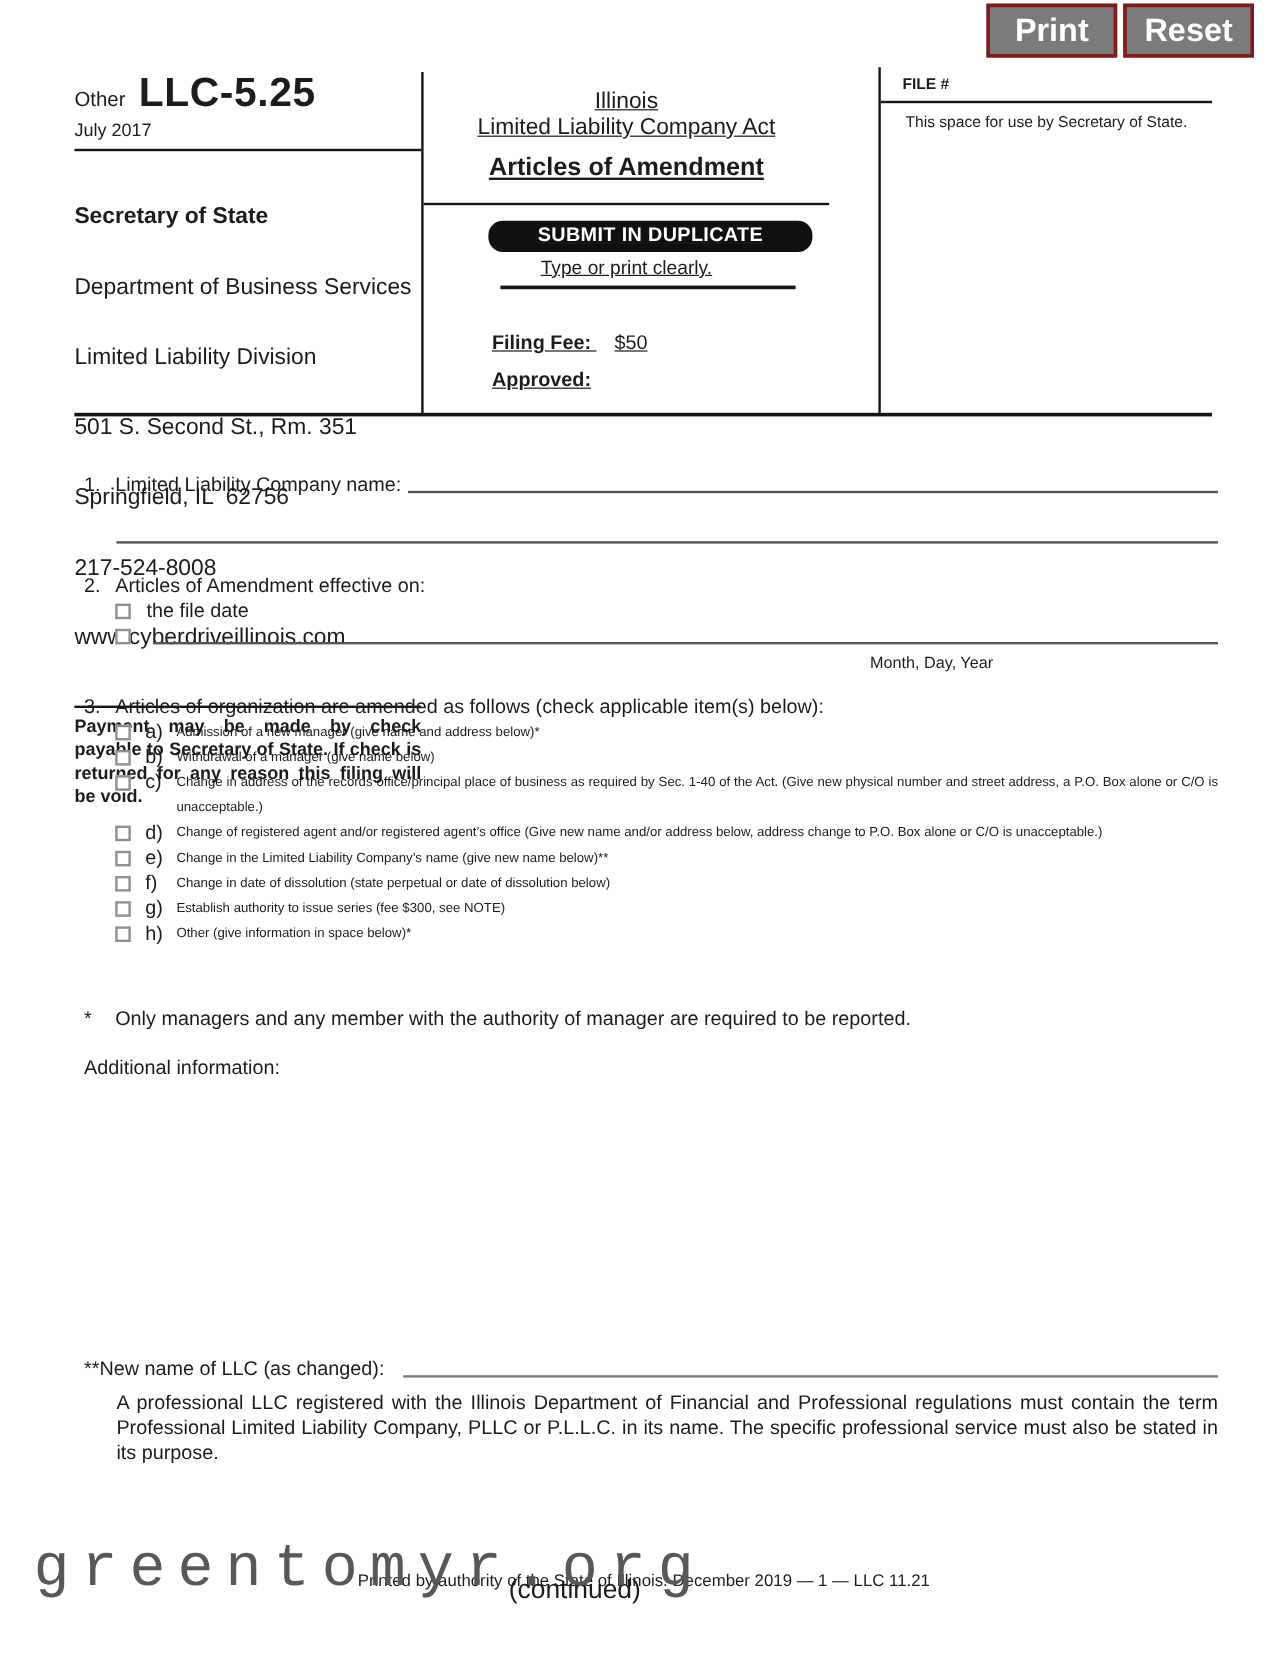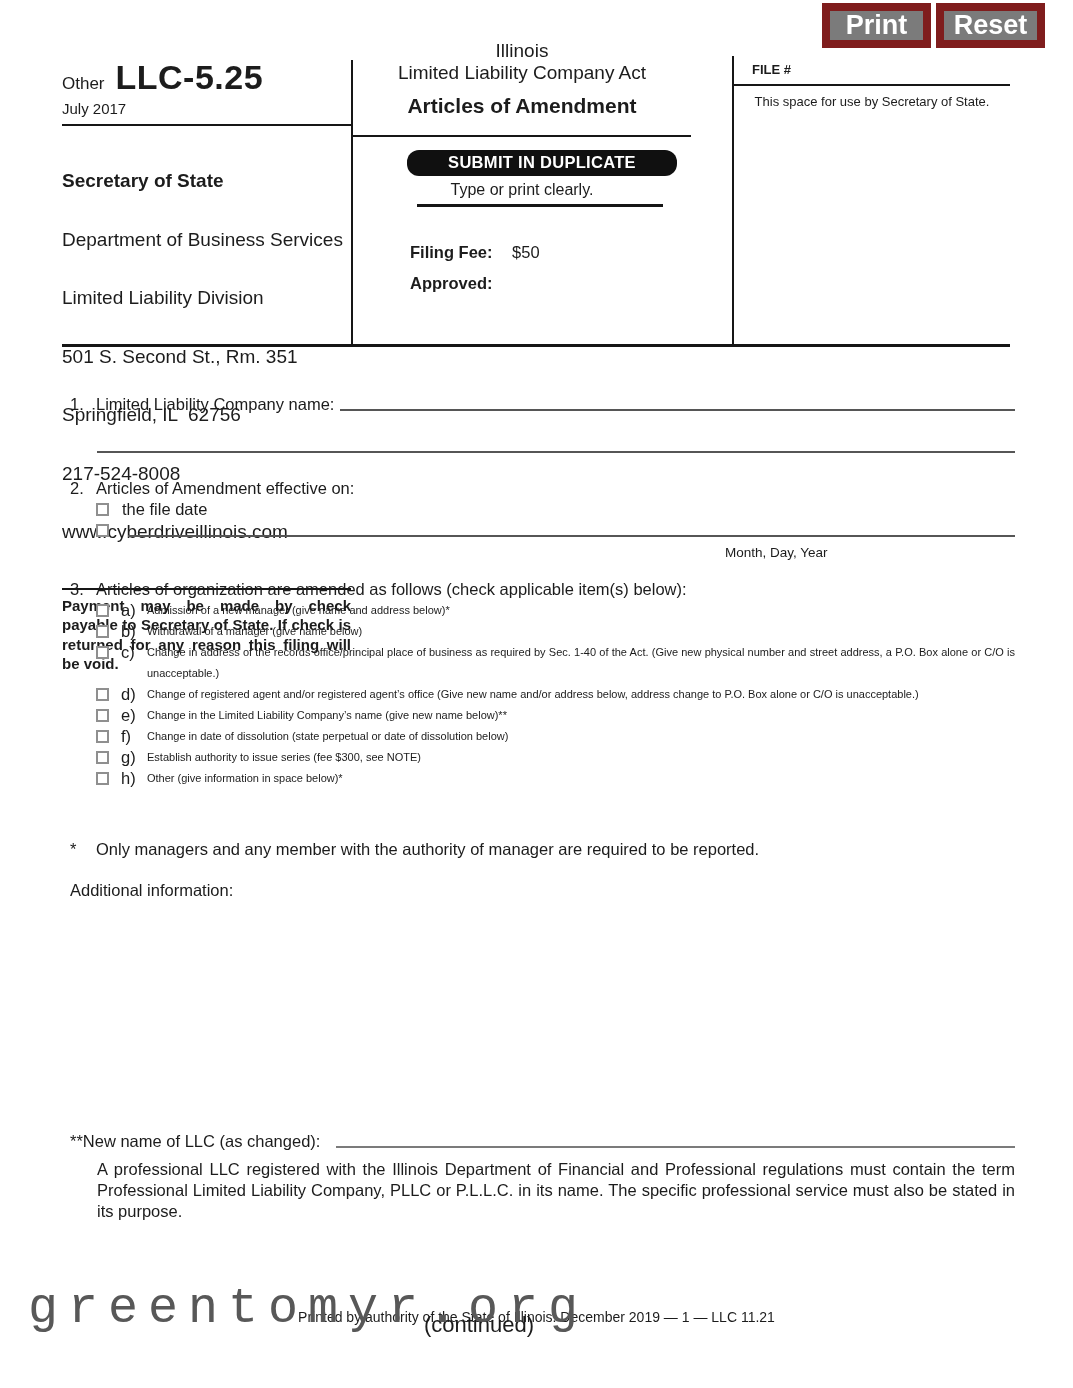--- a/index.html
+++ b/index.html
@@ -6,30 +6,30 @@
   html,body { background:#ffffff; }
   body {
     width:1073px; height:1388px; position:relative; overflow:hidden;
     font-family:"Liberation Sans", sans-serif; color:#1c1c1c;
   }
   .abs { position:absolute; }
 
   
   .pdf-btn {
     position:absolute; top:3px; width:109px; height:45px;
-    background:#7b7b7b; border:8px solid #7f1d1d; color:#ffffff;
+    background:#7b7b7b; border:3px solid #7f1d1d; color:#ffffff;
     font-weight:bold; font-size:27px; font-family:"Liberation Sans", sans-serif;
     display:flex; align-items:center; justify-content:center; cursor:pointer; line-height:1;
   }
   .btn-print { left:822px; }
   .btn-reset { left:936px; }
 
   
   .h-left  { left:62px;  top:58px; width:289px; }
-  .h-mid   { left:353px; top:40px; width:338px; text-align:center; }
+  .h-mid   { left:353px; top:74px; width:338px; text-align:center;text-decoration:underline; }
   .h-right { left:734px; top:56px; width:276px; }
   .vline1  { left:351px; top:60px; width:2px; height:286px; background:#161616; }
   .vline2  { left:732px; top:56px; width:2px; height:290px; background:#161616; }
   .h-bottom{ left:62px;  top:344px; width:948px; height:3px; background:#161616; }
 
   .form-row { display:flex; align-items:baseline; gap:11px; }
   .form-word { font-size:17px; }
   .form-number { font-size:34px; font-weight:bold; letter-spacing:0.5px; }
   .form-date { font-size:15px; margin-top:3px; }
   .hrule { border-top:2px solid #161616; margin:7px 0 6px; }

